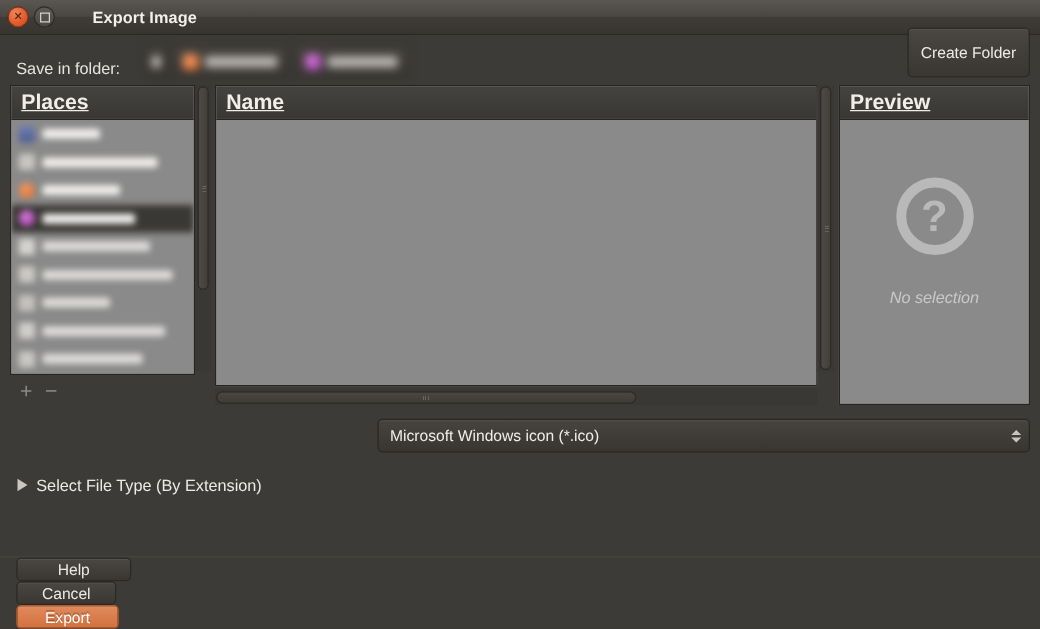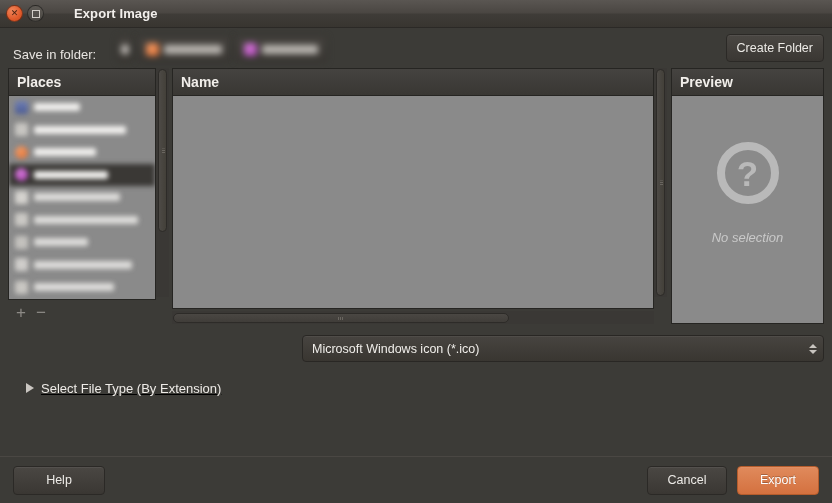--- a/index.html
+++ b/index.html
@@ -118,21 +118,21 @@
     border-radius: 4px;
     border: 1px solid #2b2926;
     background: linear-gradient(to bottom, #4a4743, #3a3733);
     color: #eceae6;
     font-size: 12.5px;
     display: flex; align-items: center; justify-content: center;
     box-shadow: inset 0 1px 0 rgba(255,255,255,.06);
     cursor: default;
   }
   .btn-create {
-    height: 28px; padding: 0 10px; flex: 0 0 auto; margin-top: 48px;
+    height: 40px; padding: 0 10px; flex: 0 0 auto; margin-top: 48px;
   }
 
   
   .panes {
     display: flex;
     padding: 0 8px 0 8px;
     height: 256px;
     gap: 0;
   }
   .pane-places {
@@ -144,21 +144,21 @@
     background: #8a8a8a;
     display: flex; flex-direction: column;
     overflow: hidden;
   }
   .col-header {
     height: 27px; flex: 0 0 27px;
     background: linear-gradient(to bottom, #454340, #393733);
     border-bottom: 1px solid #262522;
     display: flex; align-items: center;
     padding-left: 8px;
-    color: #f1eeea; font-size: 14px; font-weight: bold;
+    color: #f1eeea; font-size: 17px; font-weight: bold; text-decoration: underline;
   }
   .places-list {
     flex: 1 1 auto;
     background: #8a8a8a;
     position: relative;
     overflow: hidden;
   }
   .place-item {
     height: 22.5px;
     display: flex; align-items: center; gap: 6px;
@@ -284,40 +284,40 @@
     width: 0; height: 0;
     border-left: 4px solid transparent;
     border-right: 4px solid transparent;
   }
   .spin .up { border-bottom: 4px solid #c8c4bf; }
   .spin .dn { border-top: 4px solid #c8c4bf; }
 
   
   .row-expander {
     display: flex; align-items: center; gap: 7px;
-    padding: 14px 8px 0 26px;
+    padding: 14px 8px 0 14px;
     height: 34px;
-    text-decoration: underline;
   }
   .tri {
     width: 0; height: 0;
     border-top: 5px solid transparent;
     border-bottom: 5px solid transparent;
     border-left: 8px solid #cac6c1;
   }
   .exp-label { color: #eeebe7; font-size: 13px; }
 
   
   .actionbar {
     position: absolute; left: 0; right: 0; bottom: 0;
-    height: 47px;
-    display: flex; align-items: center;
+    height: 58px;
+    display: flex; 
     padding: 0 13px;
     border-top: 1px solid #4a4743;
     background: #3c3b37;
+    flex-direction: column;
   }
   .btn-help { height: 29px; width: 92px; }
   .spacer { flex: 1 1 auto; }
   .btn-cancel { height: 29px; width: 80px; margin-right: 10px; }
   .btn-export {
     height: 29px; width: 82px;
     background: linear-gradient(to bottom, #e08a5c, #d4713f);
     border: 1px solid #b55c2c;
     color: #ffffff;
     font-weight: normal;

